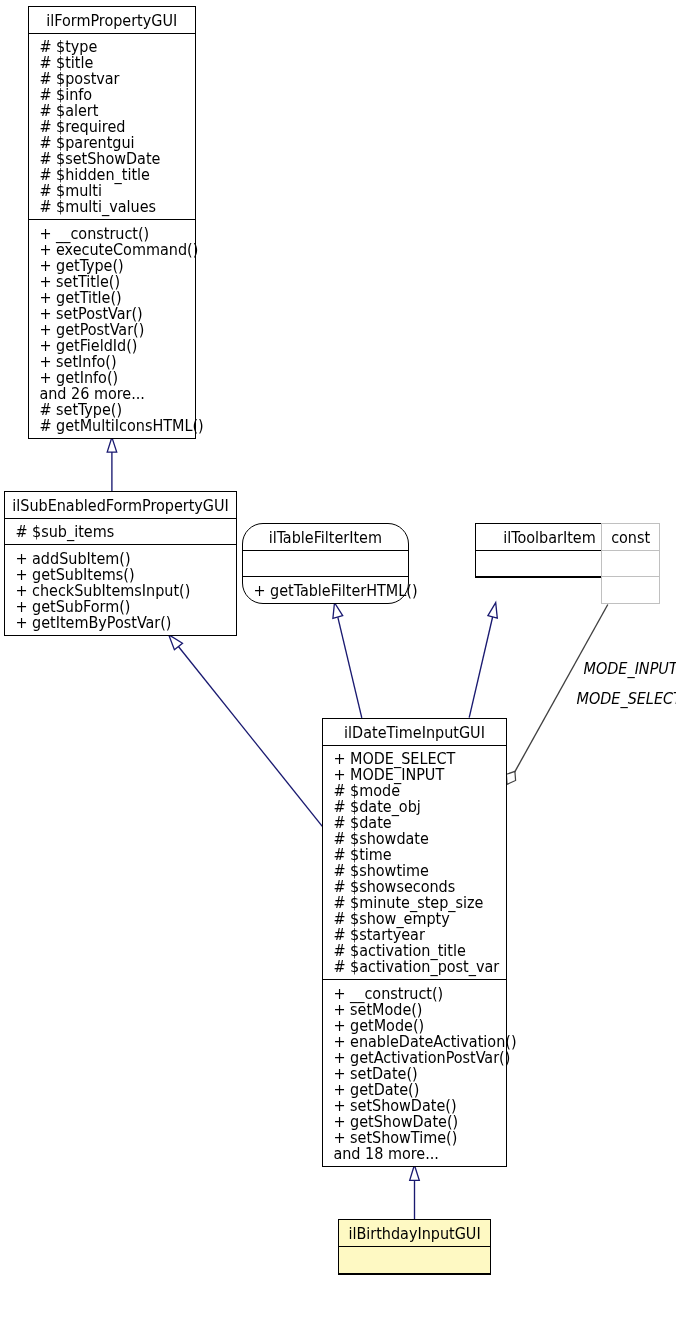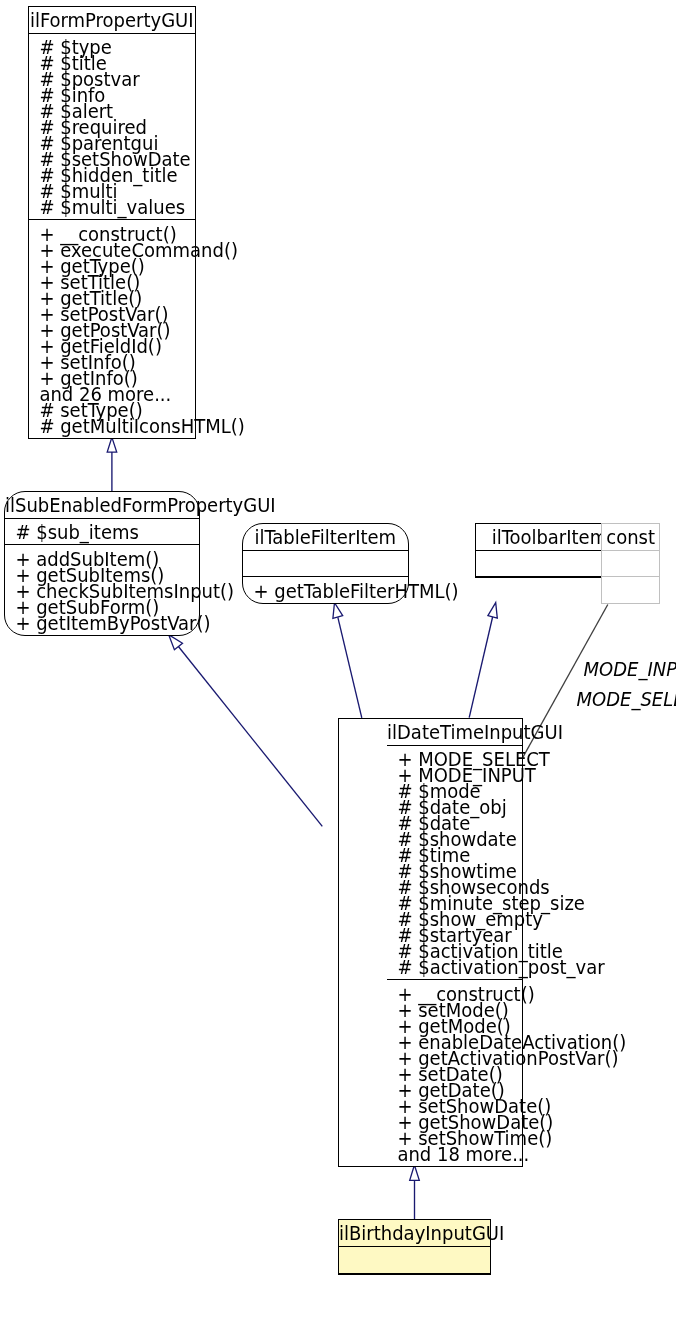--- a/index.html
+++ b/index.html
@@ -1,18 +1,18 @@
 <!DOCTYPE html>
 <html><head>
 <meta charset="utf-8">
 <title>ilBirthdayInputGUI Inheritance Diagram</title>
 <style>
   html,body{margin:0;padding:0;background:#ffffff;}
   #canvas{position:relative;width:676px;height:1339px;background:#ffffff;overflow:hidden;
-          font-family:"DejaVu Sans",sans-serif;font-stretch:condensed;font-size:20px;
+          font-family:"DejaVu Sans",sans-serif;font-stretch:condensed;font-size:16px;
           color:#000000;line-height:16px;}
   .uml{position:absolute;box-sizing:border-box;background:#ffffff;border:1px solid #000000;}
   .uml.hl{background:#fef9c3;}
   .uml.light{border-color:#c0c0c0;}
   .sect{box-sizing:border-box;border-bottom:1px solid #000000;
         padding:5.6px 0 4.0px 10.4px;}
   .uml.light > .sect{border-bottom-color:#c0c0c0;}
   .sect.title{text-align:center;height:26.8px;line-height:27.9px;padding:0;}
   .sect.empty{height:26.6px;padding:0;}
   .sect.last{border-bottom:none;}
@@ -80,21 +80,21 @@
       <div class="row">+ setPostVar()</div>
       <div class="row">+ getPostVar()</div>
       <div class="row">+ getFieldId()</div>
       <div class="row">+ setInfo()</div>
       <div class="row">+ getInfo()</div>
       <div class="row">and 26 more...</div>
       <div class="row"># setType()</div>
       <div class="row"># getMultiIconsHTML()</div>
     </div>
   </div>
-  <div class="uml" style="left:4px;top:491px;width:196px;border-radius:21px;">
+  <div class="uml" style="left:4px;top:491px;width:233px;">
     <div class="sect title">ilSubEnabledFormPropertyGUI</div>
     <div class="sect attributes">
       <div class="row"># $sub_items</div>
     </div>
     <div class="sect operations last">
       <div class="row">+ addSubItem()</div>
       <div class="row">+ getSubItems()</div>
       <div class="row">+ checkSubItemsInput()</div>
       <div class="row">+ getSubForm()</div>
       <div class="row">+ getItemByPostVar()</div>
@@ -113,21 +113,21 @@
     <div class="sect attributes empty">
     </div>
   </div>
   <div class="uml light" style="left:601.4px;top:523px;width:58.5px;">
     <div class="sect title">const</div>
     <div class="sect attributes empty">
     </div>
     <div class="sect operations empty last">
     </div>
   </div>
-  <div class="uml" style="left:338px;top:718px;width:185px;padding-left:48px;">
+  <div class="uml" style="left:322px;top:718px;width:185px;">
     <div class="sect title">ilDateTimeInputGUI</div>
     <div class="sect attributes">
       <div class="row">+ MODE_SELECT</div>
       <div class="row">+ MODE_INPUT</div>
       <div class="row"># $mode</div>
       <div class="row"># $date_obj</div>
       <div class="row"># $date</div>
       <div class="row"># $showdate</div>
       <div class="row"># $time</div>
       <div class="row"># $showtime</div>

